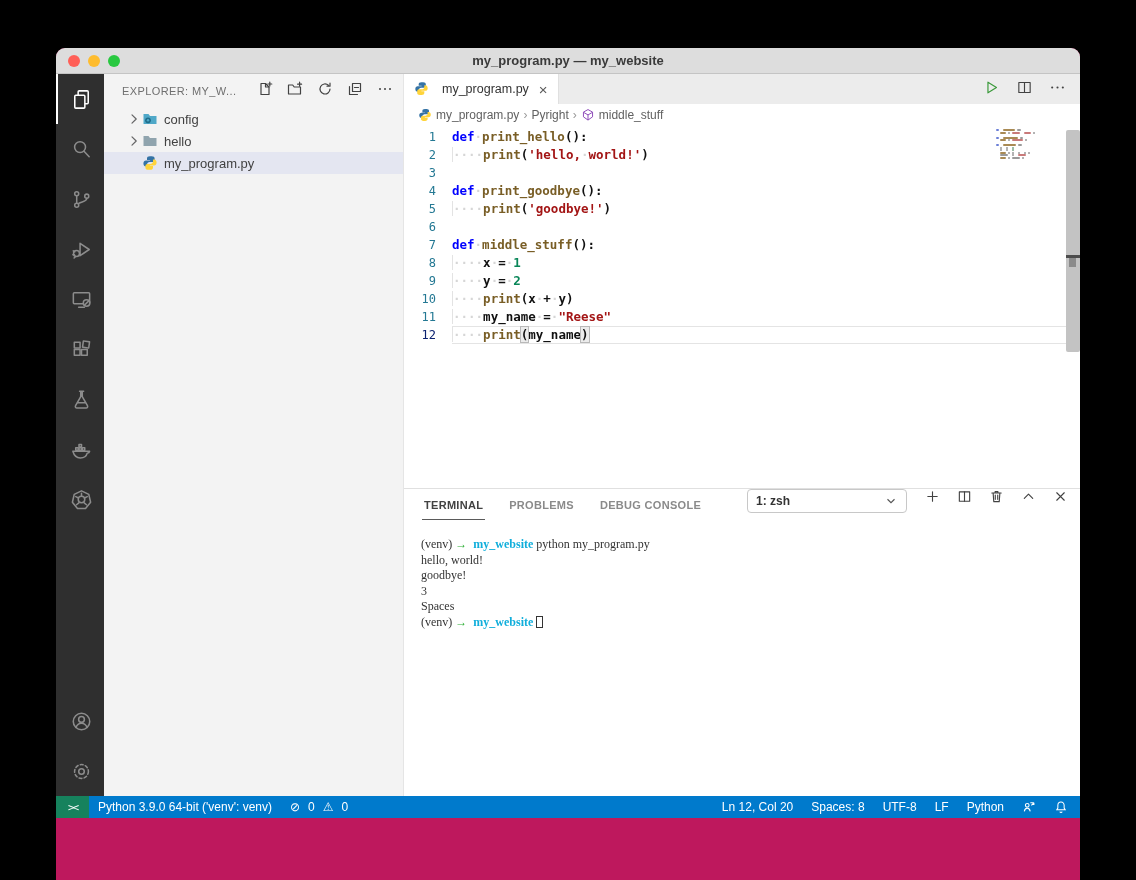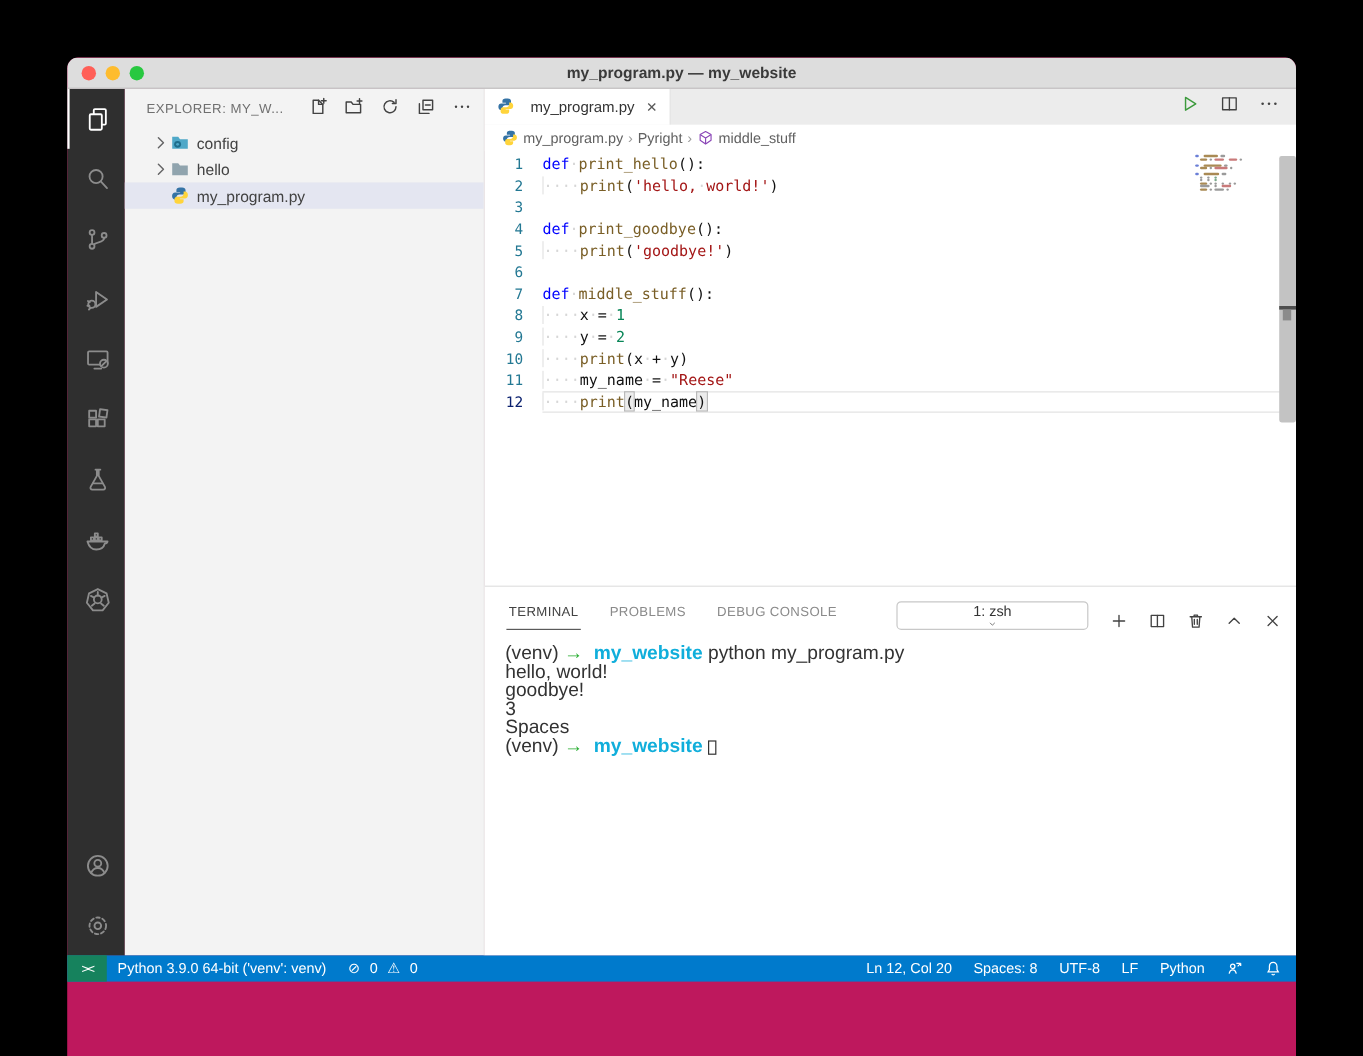--- a/index.html
+++ b/index.html
@@ -49,47 +49,47 @@
   .breadcrumbs { height:22px; display:flex; align-items:center; padding-left:14px; font-size:12px; color:#616161; gap:4px; background:#fff; }
   .breadcrumbs svg{ width:14px; height:14px; }
   .bc-sep { color:#9b9b9b; font-size:12px; }
   .bc-item { cursor:pointer; }
 
   .code-area { flex:1; position:relative; overflow:hidden; font-family:"DejaVu Sans Mono", monospace; font-size:12.5px; }
   .code-lines { padding-top:2px; }
   .code-line { display:flex; height:18px; line-height:18px; white-space:pre; }
   .ln { width:48px; text-align:right; padding-right:16px; color:#237893; flex-shrink:0; font-size:12px; }
   .code-line.current .ln { color:#0b216f; }
-  .lc { flex:1; }
+  .lc { flex:1;font-weight:bold; }
   .code-line.current .lc { box-shadow:inset 0 1px 0 #e4e4e4, inset 0 -1px 0 #e4e4e4; }
   .tk-kw{color:#0000ff;} .tk-fn{color:#795e26;} .tk-str{color:#a31515;} .tk-num{color:#098658;}
   .tk-pl{color:#111111;} .tk-ws{color:#d6d6d6;} .tk-wsg{color:#d6d6d6; border-left:1px solid #e3e3e3;}
   .tk-brk{color:#111; background:#ececec; outline:1px solid #b9b9b9;}
 
   .minimap { position:absolute; top:3px; right:22px; width:62px; }
   .mm-line { height:2.5px; display:flex; }
   .mm-cur { position:absolute; left:-8px; right:-20px; height:3px; background:#cde6f7; z-index:-1; }
   .mm-seg { height:2px; margin-right:2px; border-radius:1px; }
 
   .vscrollbar { position:absolute; top:4px; right:0; width:14px; height:222px; background:#c3c3c3; border-radius:2px; }
   .vs-mark { position:absolute; top:125px; left:0; right:0; height:3px; background:#4d4d4d; }
   .vs-stub { position:absolute; top:128px; left:3px; width:7px; height:9px; background:#8b8b8b; }
 
   
   .panel { height:308px; border-top:1px solid #e0e0e0; display:flex; flex-direction:column; background:#fff; }
-  .panel-header { height:36px; display:flex; align-items:flex-end; padding:0 12px 0 18px; }
+  .panel-header { height:36px; display:flex; align-items:flex-start; padding:0 12px 0 18px;font-weight:bold; }
   .panel-tabs { display:flex; gap:22px; }
   .panel-tab { font-size:11px; letter-spacing:.3px; color:#8a8a8a; padding:10px 2px 8px; cursor:pointer; }
   .panel-tab.active { color:#424242; border-bottom:1px solid #5a5a5a; }
-  .term-select { margin-left:auto; width:160px; height:24px; border:1px solid #c8c8c8; border-radius:4px; background:#fff; display:flex; align-items:center; padding:0 8px; font-size:12px; color:#333; cursor:pointer;flex-direction:column; }
+  .term-select { margin-left:auto; width:160px; height:24px; border:1px solid #c8c8c8; border-radius:4px; background:#fff; display:flex; align-items:center; padding:0 8px; font-size:12px; color:#333; cursor:pointer; }
   .term-select .sel-label{ flex:1; }
   .term-select svg{ width:14px; height:14px; color:#555; }
   .panel-icons { display:flex; align-items:center; gap:17px; margin-left:18px; color:#424242; }
   .panel-icons svg{ width:15px; height:15px; cursor:pointer; }
-  .terminal { flex:1; padding:12px 0 0 17px; font-family:Liberation Sans, sans-serif; font-size:16px; color:#333; }
+  .terminal { flex:1; padding:12px 0 0 17px; font-family:Liberation Serif, serif; font-size:12px; color:#333; }
   .t-line { white-space:pre; line-height:15.5px; }
   .t-pl{color:#333;} .t-grn{color:#2aae33; font-weight:bold;} .t-cyn{color:#10aedb; font-weight:bold;}
   .t-cur{display:inline-block; width:7px; height:12px; border:1px solid #333; vertical-align:-2px;}
 
   
   .statusbar { height:22px; background:#007acc; color:#fff; display:flex; align-items:center; font-size:12px; }
   .sb-remote { width:33px; height:22px; background:#16825d; display:flex; align-items:center; justify-content:center; font-family:"DejaVu Sans Mono", monospace; font-size:11px; letter-spacing:-2px; cursor:pointer; }
   .status-item { padding:0 9px; display:flex; align-items:center; gap:4px; cursor:pointer; white-space:nowrap;text-align:right; }
   .status-spacer{ flex:1; }
   .statusbar svg{ width:14px; height:14px; }

